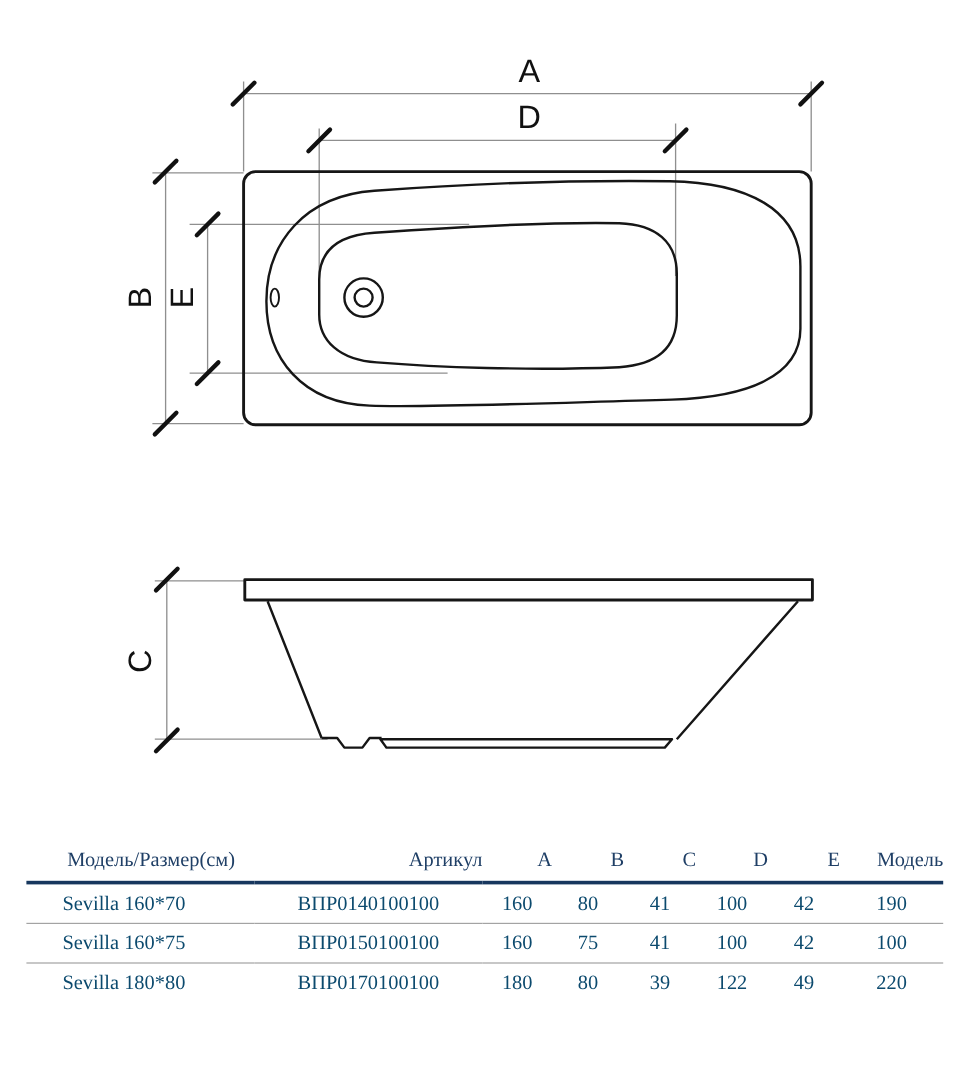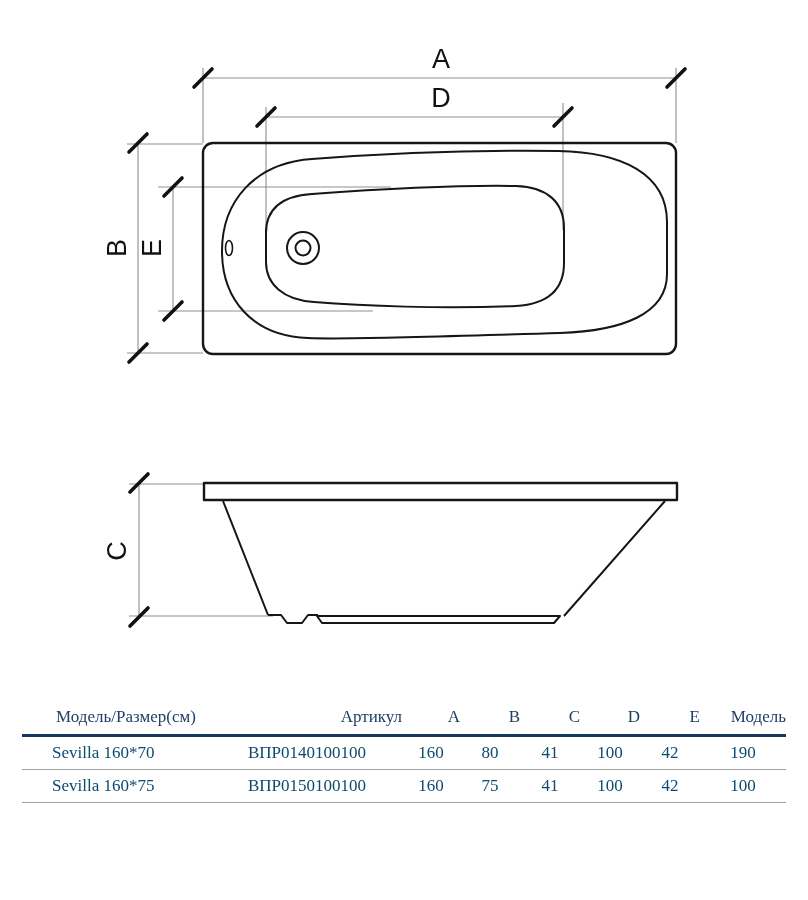--- a/index.html
+++ b/index.html
@@ -152,15 +152,25 @@
       <tr class="sep">
         <td class="model">Sevilla 160*75</td>
         <td>ВПР0150100100</td>
         <td>160</td>
         <td>75</td>
         <td>41</td>
         <td>100</td>
         <td>42</td>
         <td>100</td>
       </tr>
+      <tr>
+        <td class="model">Sevilla 180*80</td>
+        <td>ВПР0170100100</td>
+        <td>180</td>
+        <td>80</td>
+        <td>39</td>
+        <td>122</td>
+        <td>49</td>
+        <td>220</td>
+      </tr>
     </tbody>
   </table>
 </div>
 
 </body></html>

